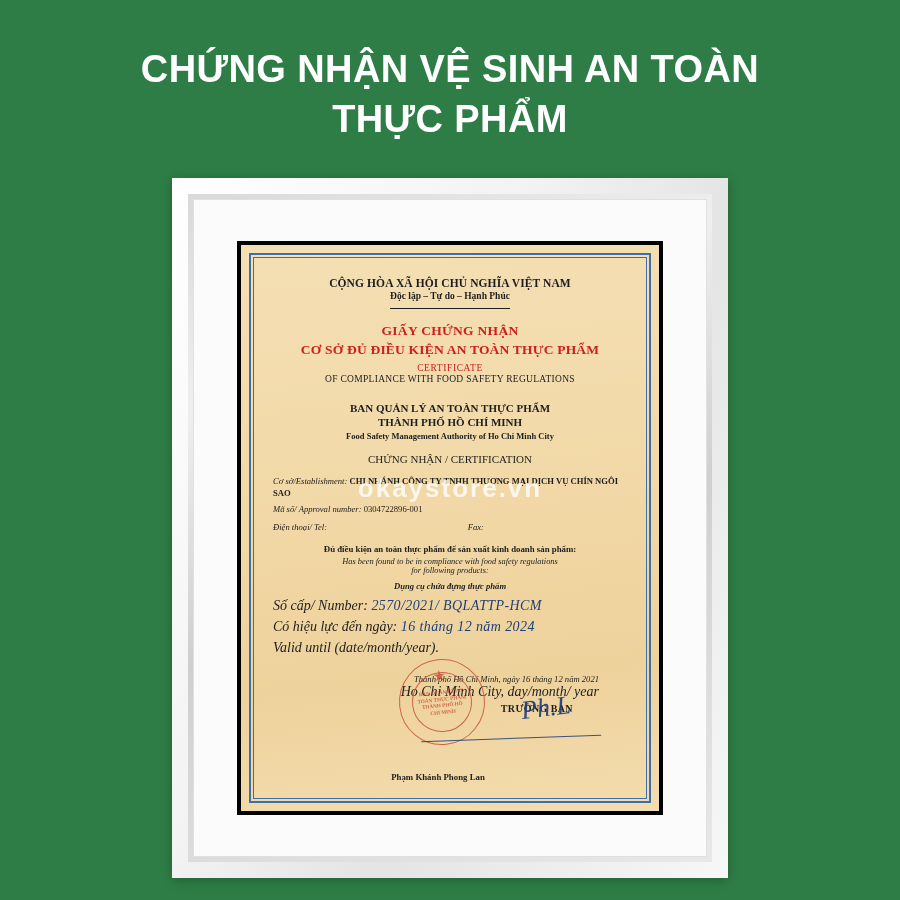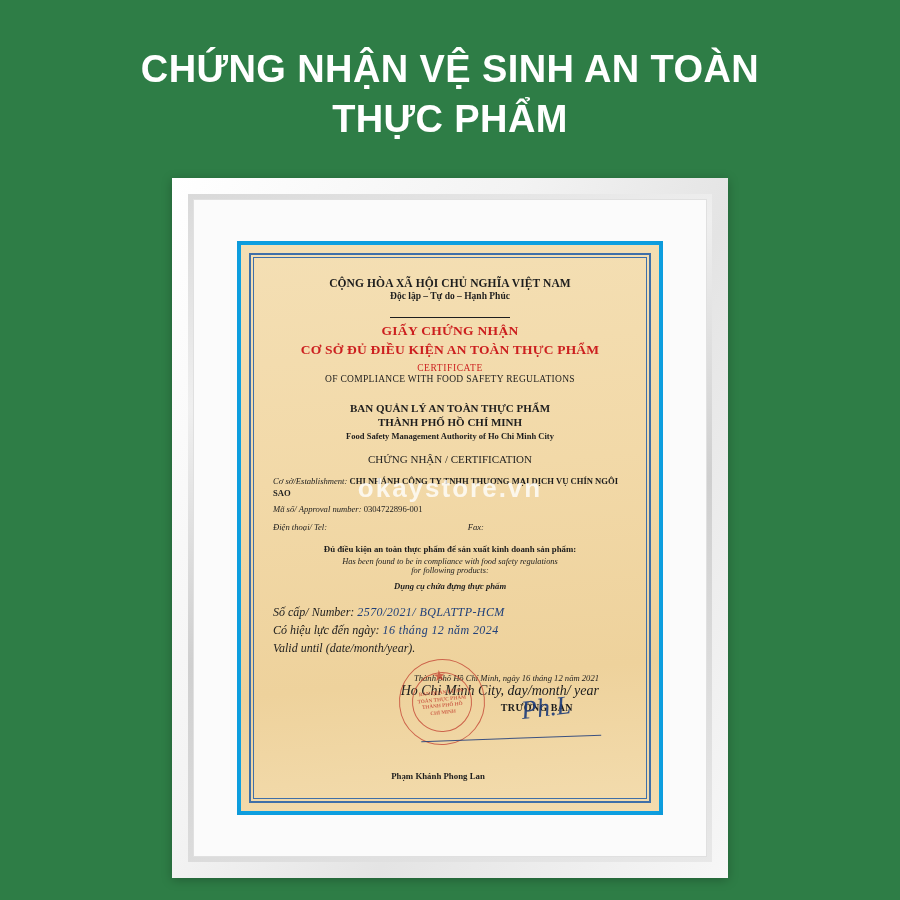--- a/index.html
+++ b/index.html
@@ -47,21 +47,21 @@
     padding: 5px;
   }
   .frame-mat {
     width: 100%; height: 100%;
     background: #fbfbfb;
     padding: 42px 44px;
     box-shadow: inset 0 0 0 1px #e0e0e0;
   }
   .mat-inner-shadow {
     width: 100%; height: 100%;
-    background: #0ea5e9;
+    background: #000000;
     box-shadow: inset 0 0 14px rgba(0,0,0,0.10);
     padding: 4px;
   }
 
   
   .cert-paper {
     width: 100%; height: 100%;
     background: linear-gradient(175deg, #f4dfb4 0%, #f2d9a8 40%, #eed29c 75%, #f3dcae 100%);
     position: relative;
     padding: 10px;
@@ -83,21 +83,21 @@
     font-family: "Liberation Serif", serif;
     color: #1d1d1d;
   }
 
   .c-center { text-align: center; }
   .c-red { color: #cc1f1f; }
   .c-italic { font-style: italic; }
 
   .nation { font-size: 11.5px; font-weight: bold; letter-spacing: 0.1px; }
   .motto { font-size: 9.5px; font-weight: bold; margin-top: 2px; }
-  .motto .ul { border-bottom: 1px solid #1d1d1d; padding-bottom: 16px; }
+  .motto .ul { border-bottom: 1px solid #1d1d1d; padding-bottom: 7px; }
 
   .title-1 { font-size: 13.5px; font-weight: bold; margin-top: 22px; letter-spacing: 0.3px; }
   .title-2 { font-size: 13.5px; font-weight: bold; margin-top: 3px; letter-spacing: 0.2px; }
   .title-en-1 { font-size: 9.5px; margin-top: 5px; color: #cc1f1f; letter-spacing: 0.6px; }
   .title-en-2 { font-size: 9.5px; margin-top: 1px; letter-spacing: 0.3px; }
 
   .authority-1 { font-size: 11px; font-weight: bold; margin-top: 18px; }
   .authority-2 { font-size: 11px; font-weight: bold; margin-top: 2px; }
   .authority-en { font-size: 8.5px; font-weight: bold; margin-top: 3px; }
 
@@ -110,21 +110,21 @@
   .field-val-normal { font-weight: normal; text-transform: none; }
   .tel-row { display: flex; margin-top: 6px; }
   .tel-row .tel { width: 55%; }
   .tel-row .fax { width: 45%; }
 
   .compliance { margin-top: 10px; text-align: center; font-size: 8.8px; font-weight: bold; }
   .compliance-en { text-align: center; font-size: 8.4px; font-style: italic; margin-top: 3px; }
   .compliance-en2 { text-align: center; font-size: 8.4px; font-style: italic; }
   .products { text-align: center; font-size: 8.6px; font-weight: bold; font-style: italic; margin-top: 6px; }
 
-  .numbers { margin-top: 12px; font-size: 12px; line-height: 1.5; }
+  .numbers { margin-top: 4px; font-size: 14px; line-height: 1.5; }
   .hand { font-family: "Liberation Serif", serif; font-style: italic; color: #20407a; letter-spacing: 0.4px; }
 
   .place-date { margin-top: 16px; text-align: right; padding-right: 28px; font-size: 8.6px; font-style: italic; }
   .place-date .en { font-size: 14px; }
   .signer-title { text-align: right; padding-right: 54px; font-size: 10px; font-weight: bold; margin-top: 3px; letter-spacing: 0.4px; }
   .signer-name { text-align: center; padding-right: 24px; font-size: 8.8px; font-weight: bold; margin-top: 58px; }
 
   
   .seal {
     position: absolute;

